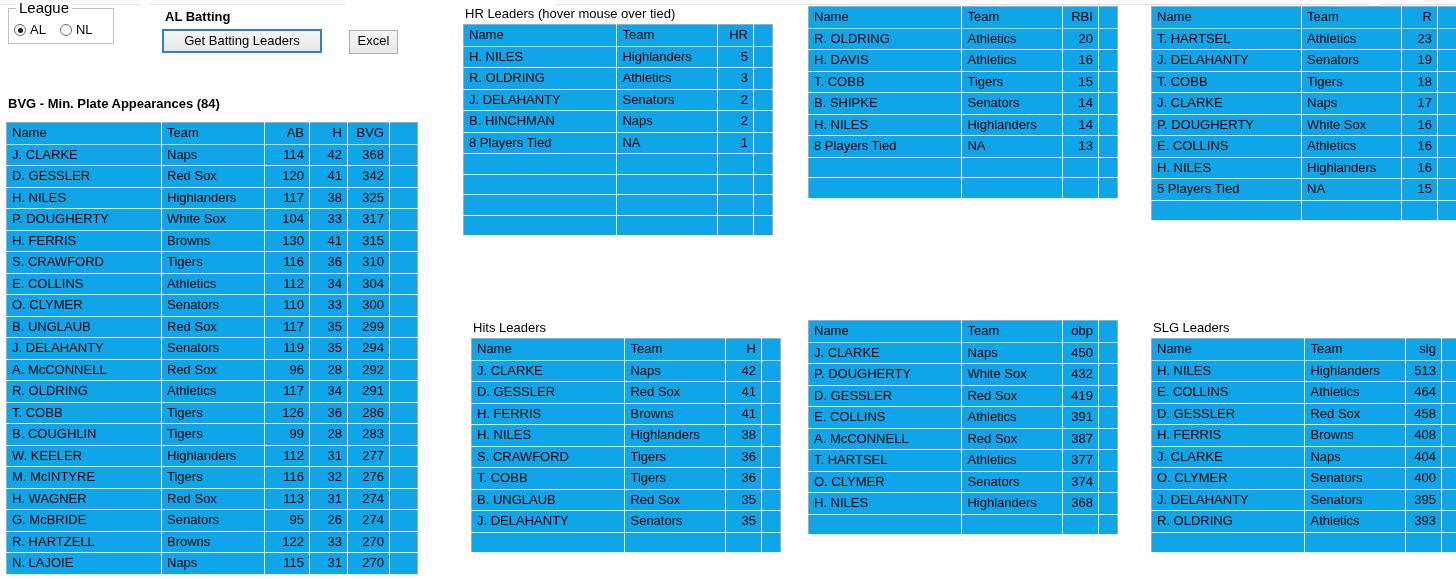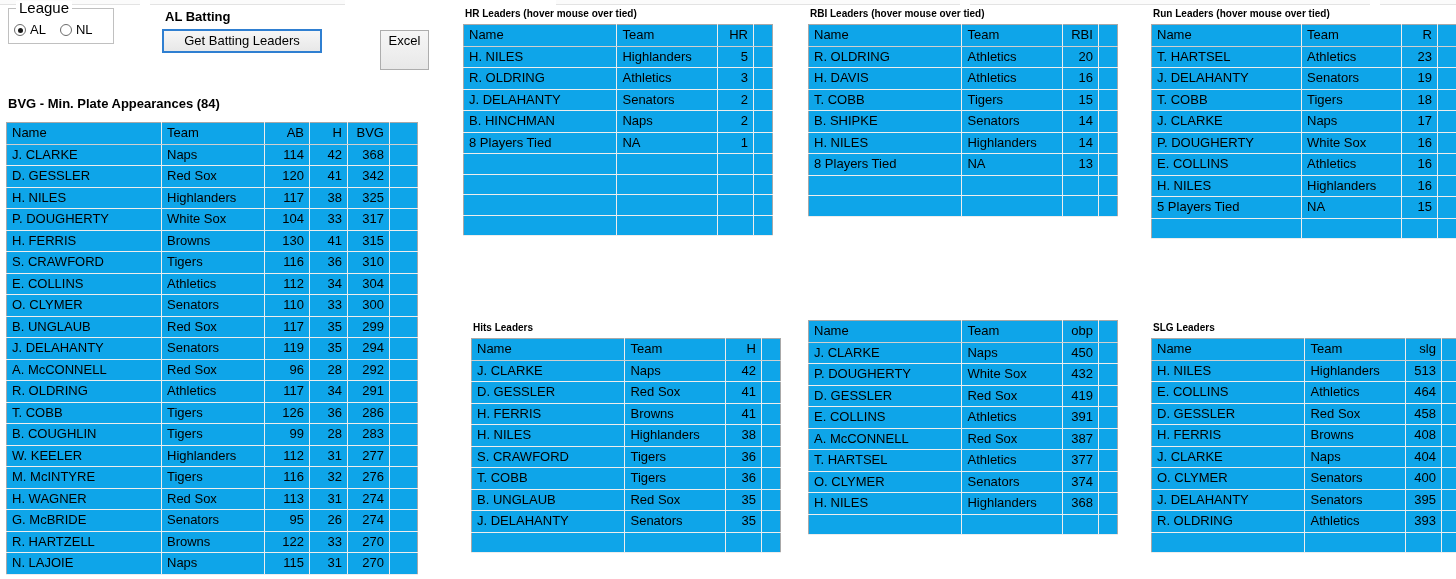--- a/index.html
+++ b/index.html
@@ -106,32 +106,32 @@
   #get-leaders-btn {
     left: 163px;
     top: 30px;
     width: 158px;
     height: 22px;
     padding-top: 3px;
     outline: 2px solid #2f7fd1;
     outline-offset: -1px;
   }
   #excel-btn {
-    left: 380px;
+    left: 349px;
     top: 30px;
     width: 49px;
-    height: 40px;
+    height: 24px;
     padding-top: 3px;
   }
 
   
   .panel { position: absolute; }
   .panel-title {
-    font-size: 10px;
-    font-weight: bold;
+    font-size: 13px;
+    font-weight: normal;
     line-height: 16px;
     margin: 0 0 2px 2px;
     white-space: nowrap;
   }
   table.grid {
     border-collapse: collapse;
     table-layout: fixed;
     background: #0ea5e9;
     border: 1px solid #a8a8a8;
     font-size: 13px;
@@ -449,21 +449,20 @@
           <td></td>
           <td></td>
           <td class="num"></td>
           <td class="pad"></td>
         </tr>
       </tbody>
     </table>
 </div>
 
 <div class="panel" id="rbi-panel">
-  <div class="panel-title">RBI Leaders (hover mouse over tied)</div>
   <table class="grid leader-table">
       <colgroup>
         <col style="width: 153px;">
         <col style="width: 100px;">
         <col style="width: 36px;">
         <col style="width: 19px;">
       </colgroup>
       <tbody>
         <tr class="hdr">
           <td>Name</td>
@@ -517,21 +516,20 @@
           <td></td>
           <td></td>
           <td class="num"></td>
           <td class="pad"></td>
         </tr>
       </tbody>
     </table>
 </div>
 
 <div class="panel" id="run-panel">
-  <div class="panel-title">Run Leaders (hover mouse over tied)</div>
   <table class="grid leader-table">
       <colgroup>
         <col style="width: 150px;">
         <col style="width: 100px;">
         <col style="width: 36px;">
         <col style="width: 19px;">
       </colgroup>
       <tbody>
         <tr class="hdr">
           <td>Name</td>

